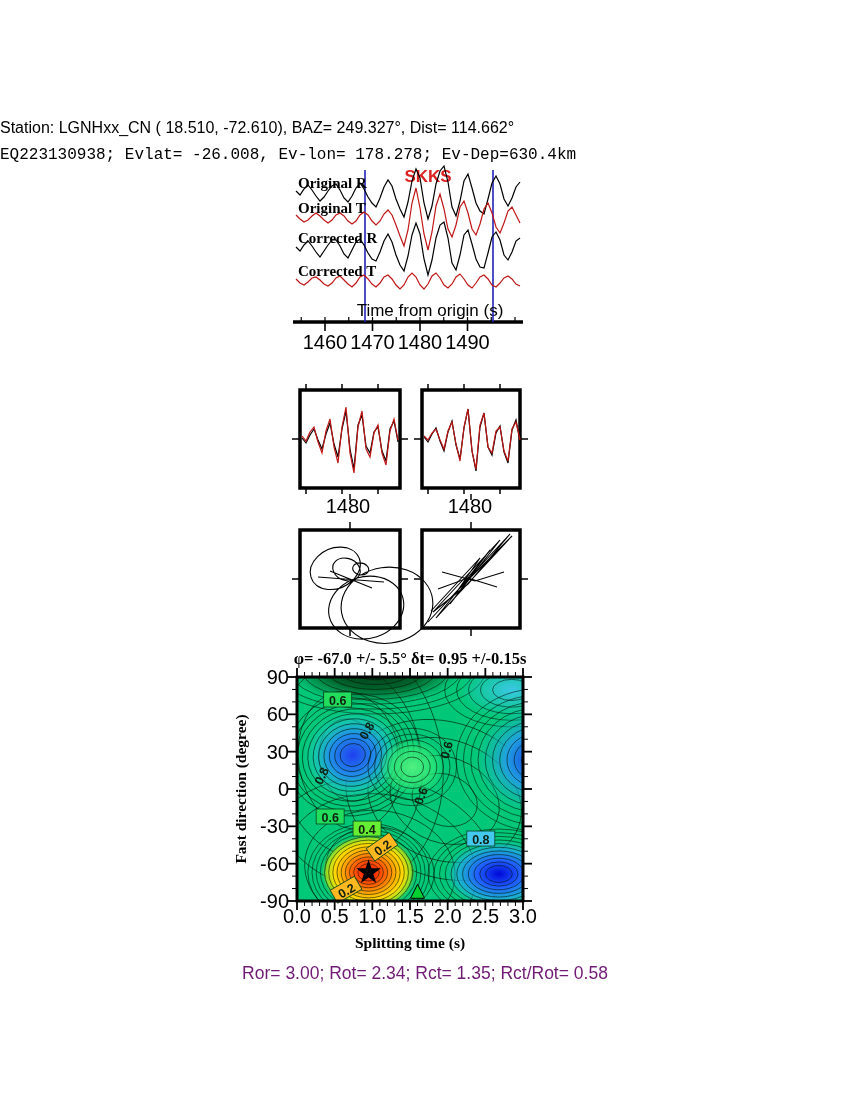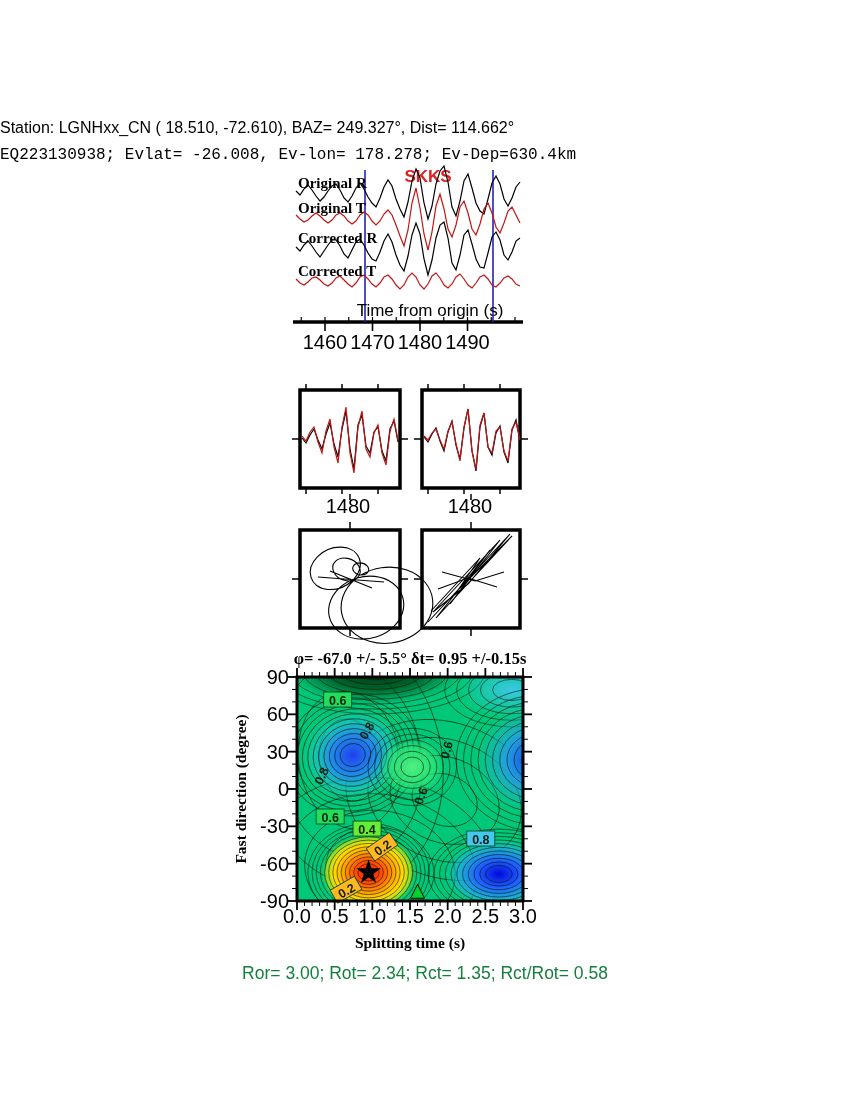--- a/index.html
+++ b/index.html
@@ -3,21 +3,21 @@
 <meta charset="utf-8">
 <style>
   html,body{margin:0;padding:0;background:#ffffff;}
   #page{position:relative;width:850px;height:1100px;background:#ffffff;overflow:hidden;
         font-family:"Liberation Sans",sans-serif;}
   .hdr{position:absolute;left:0;width:850px;text-align:left;color:#000;
        font-size:16px;font-family:"Liberation Sans",sans-serif;}
   #hdr1{top:119px;}
   #hdr2{top:146px;font-family:Liberation Mono, monospace;}
   #footerline{position:absolute;left:0;top:963px;width:850px;text-align:center;
-       font-size:17.5px;color:#15803d;font-family:"Liberation Sans",sans-serif;}
+       font-size:17.5px;color:#701a75;font-family:"Liberation Sans",sans-serif;}
   svg text{font-family:"Liberation Sans",sans-serif;}
   .serifbold{font-family:"Liberation Serif",serif;font-weight:bold;}
   .ticklbl{font-size:20px;fill:#000;}
 </style>
 </head>
 <body>
 
 <div id="page">
 
   <div id="hdr1" class="hdr">Station: LGNHxx_CN (  18.510,  -72.610), BAZ=  249.327°, Dist=  114.662°</div>

